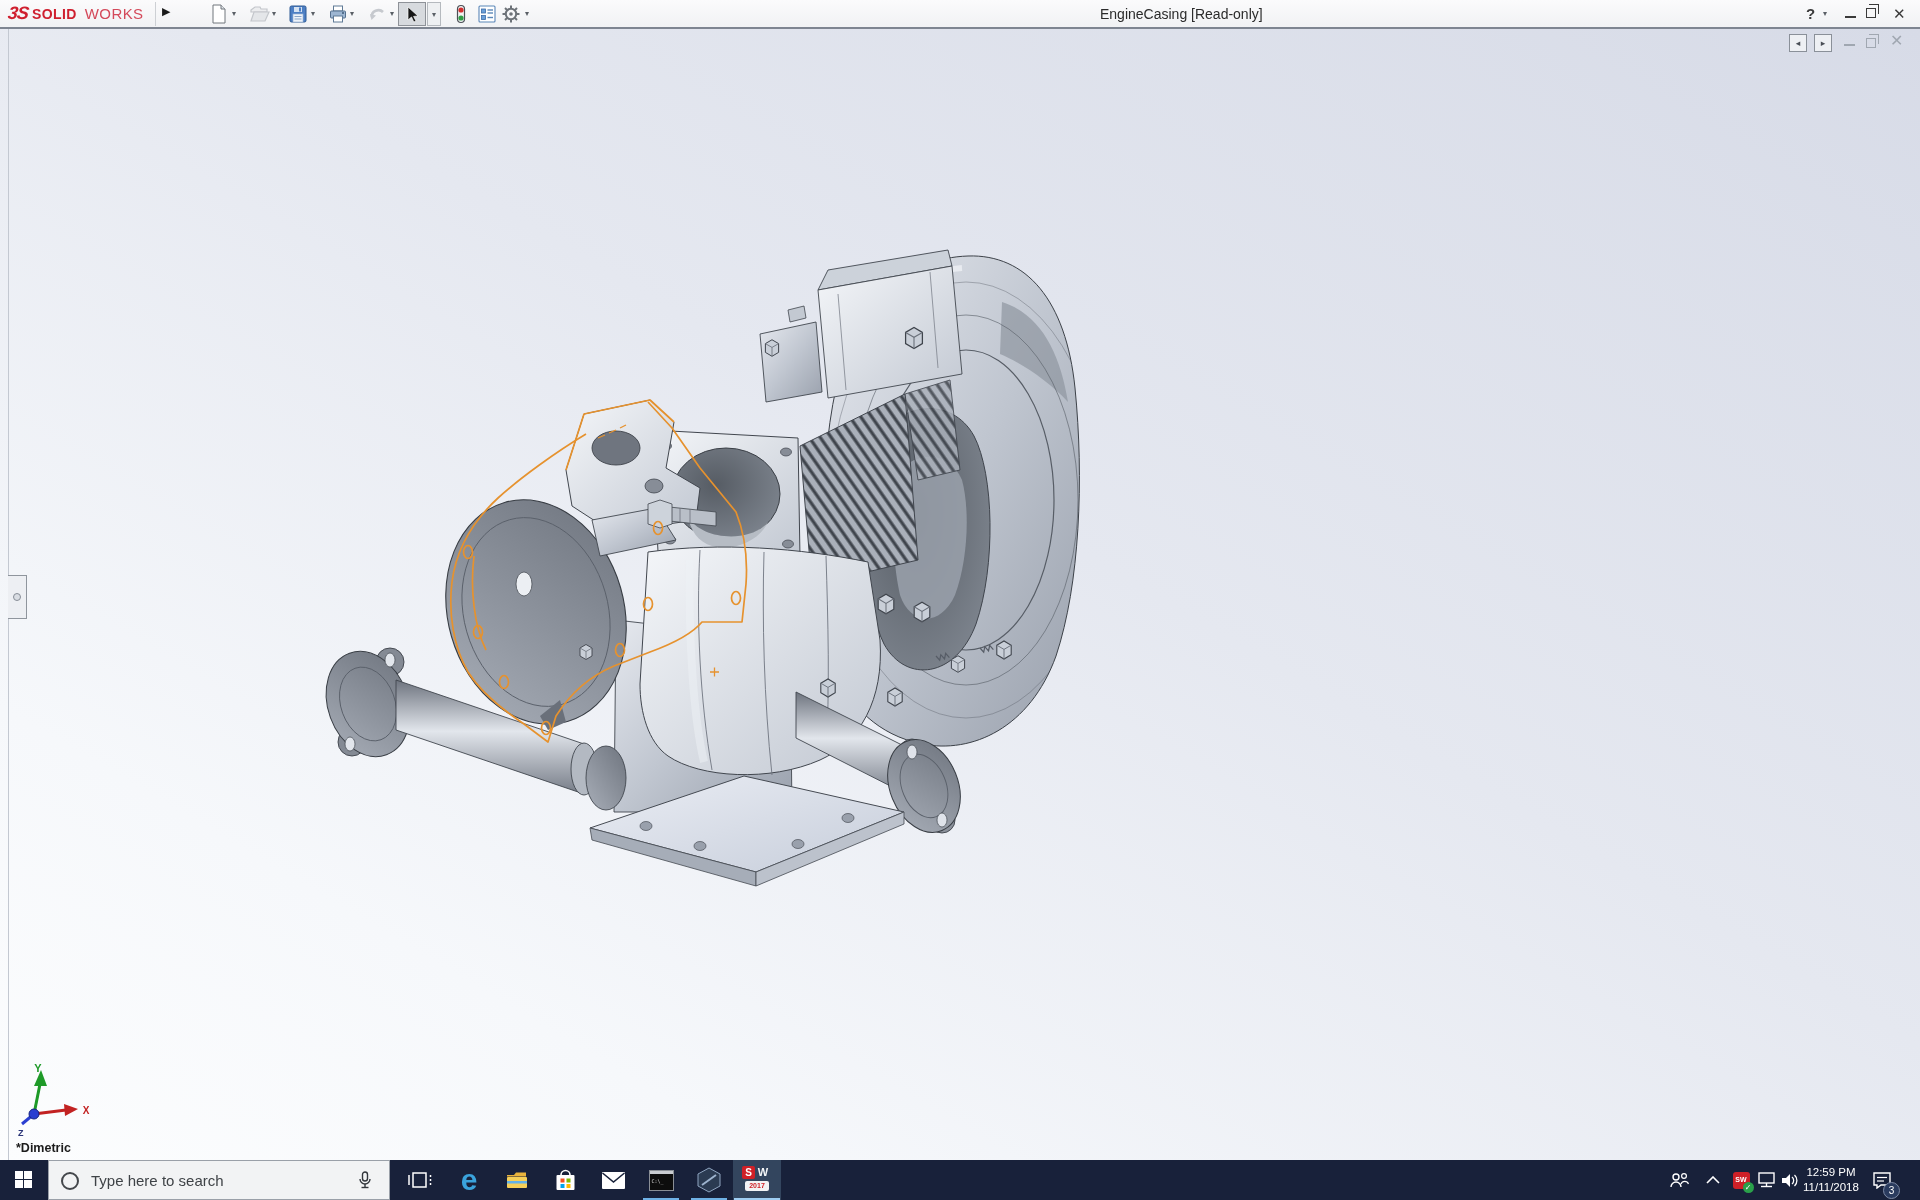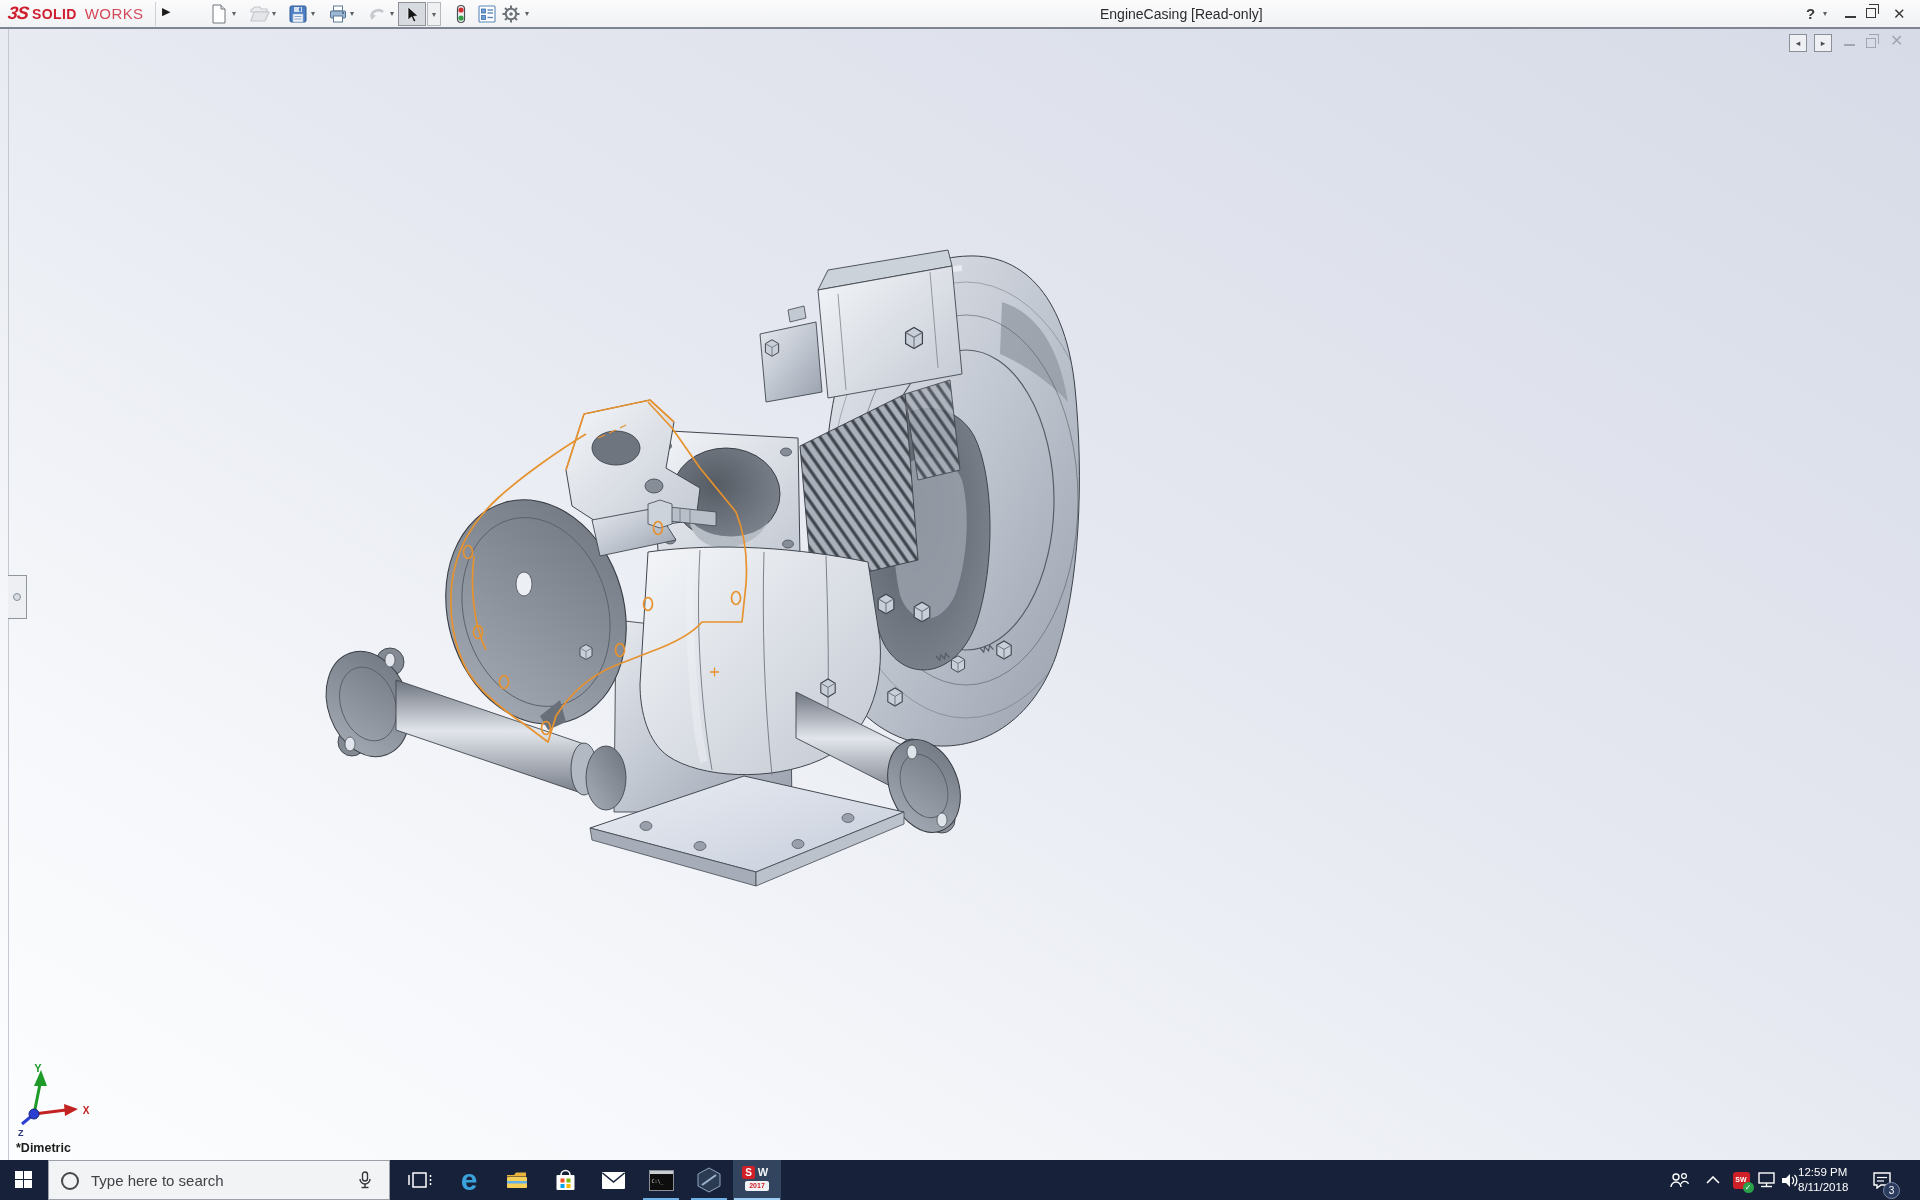--- a/index.html
+++ b/index.html
@@ -54,21 +54,21 @@
   .searchbox { position:absolute; left:48px; top:0; width:342px; height:40px; background:#f2f3f4; border:1px solid #9aa0a8; display:flex; align-items:center; }
   .cortana { position:absolute; left:12px; top:11px; width:18px; height:18px; border:2.5px solid #44474b; border-radius:50%; }
   .search-input { position:absolute; left:42px; top:0; width:250px; height:38px; border:none; outline:none; background:transparent; font-size:15px; color:#2b2b2b; font-family:"Liberation Sans","DejaVu Sans",sans-serif; }
   .search-input::placeholder { color:#3f4347; opacity:1; }
   .mic { position:absolute; left:308px; top:10px; }
   .tb-icon { position:absolute; top:0; width:48px; height:40px; display:flex; align-items:center; justify-content:center; }
   .underline { position:absolute; bottom:0; left:6px; width:36px; height:2px; background:#6fb1e5; }
   .sw-active { background:#33455e; }
   .sw-active .underline { background:#9ecdf2; width:46px; left:1px; }
   .tray-item { position:absolute; top:0; height:40px; display:flex; align-items:center; justify-content:center; }
-  .clock { position:absolute; left:1798px; top:5px; width:66px; text-align:left; color:#fff; font-size:11.5px; line-height:15px; }
+  .clock { position:absolute; left:1798px; top:5px; width:66px; text-align:center; color:#fff; font-size:11.5px; line-height:15px; }
   .badge { position:absolute; left:1883px; top:1182px; width:17px; height:17px; border-radius:50%; background:#2a3b5e; border:1px solid #7d8aa5; color:#fff; font-size:10px; text-align:center; line-height:15px; z-index:3; }
 
   .cmd-text { position:absolute; left:3px; top:8px; font-size:5px; color:#d8d8d8; font-family:"DejaVu Sans Mono",monospace; }
   .sw-tile { position:relative; width:30px; height:28px; }
   .sw-s { position:absolute; left:0; top:0; width:13px; height:13px; background:#cf2027; color:#fff; font-size:10px; font-weight:bold; text-align:center; line-height:13px; border-radius:2px; }
   .sw-w { position:absolute; left:14px; top:0; width:14px; height:13px; color:#f4f6f8; font-size:11px; font-weight:bold; text-align:center; line-height:13px; }
   .sw-year { position:absolute; left:3px; top:15px; width:24px; height:10px; background:#f2f3f5; color:#cf2027; font-size:7px; font-weight:bold; text-align:center; line-height:10px; border-radius:2px; }
   .traysw { position:relative; width:17px; height:17px; background:#cf2027; border-radius:3px; color:#fff; font-size:7px; font-weight:bold; text-align:center; line-height:16px; }
   .traysw-check { position:absolute; right:-4px; bottom:-4px; width:11px; height:11px; border-radius:50%; background:#2aa14a; color:#fff; font-size:8px; line-height:11px; }
 </style>
@@ -511,21 +511,21 @@
       </svg>
     </div>
     <div class="tray-item" style="left:1777px;width:26px">
       <svg width="19" height="17">
         <polygon points="1,6 5,6 9,2 9,15 5,11 1,11" fill="#fff"></polygon>
         <path d="M11 5 a4.5 4.5 0 0 1 0 7 M13.5 3 a7.5 7.5 0 0 1 0 11" fill="none" stroke="#fff" stroke-width="1.3"></path>
       </svg>
     </div>
     <div class="clock">
       <div>12:59 PM</div>
-      <div>8/11/2018</div>
+      <div>11/11/2018</div>
     </div>
     <div class="tray-item" style="left:1866px;width:32px">
       <svg width="20" height="18">
         <path d="M2 2 h16 v12 h-9 l-4 3 v-3 h-3 z" fill="none" stroke="#fff" stroke-width="1.4"></path>
         <line x1="5" y1="6.5" x2="15" y2="6.5" stroke="#fff" stroke-width="1.2"></line>
         <line x1="5" y1="10" x2="12" y2="10" stroke="#fff" stroke-width="1.2"></line>
       </svg>
     </div>
 
   </footer>

